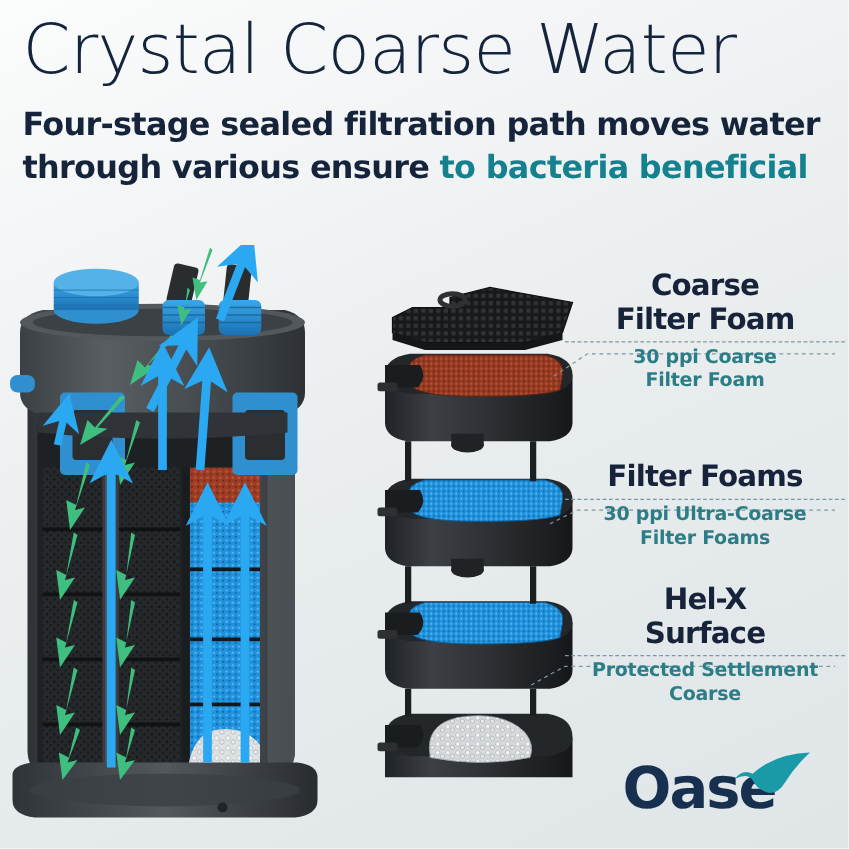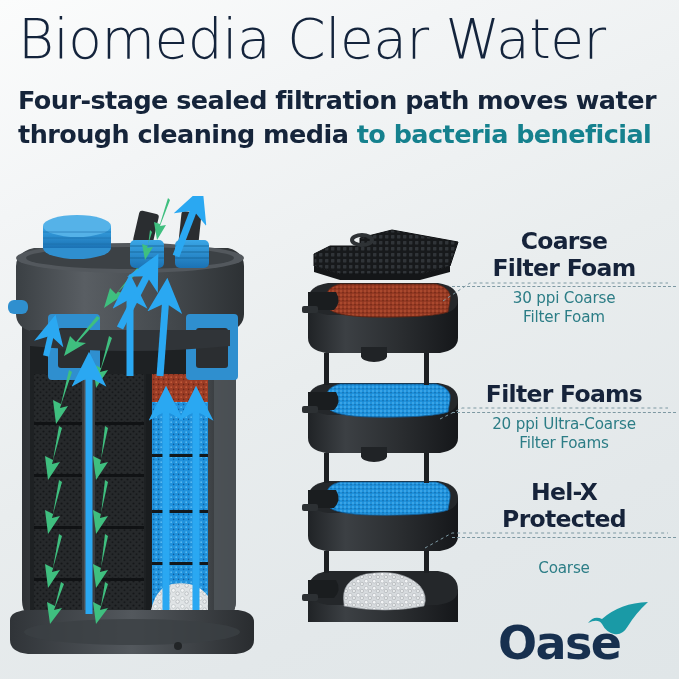--- a/index.html
+++ b/index.html
@@ -46,38 +46,37 @@
     color: #15243a;
   }
   .subhead .accent { color: #15818e; }
 
   
   .callout {
     position: absolute;
     width: 224px;
     left: 452px;
     text-align: center;
-    margin-top: 13px;
   }
   .callout .title {
     font-family: "DejaVu Sans", sans-serif;
     font-weight: bold;
     font-size: 23.5px;
     line-height: 1.17;
     letter-spacing: -0.7px;
     color: #16233a;
   }
   .callout .rule {
     margin: 3px 0 2px 0;
     height: 0;
     border-top: 1px dashed #7d98a2;
   }
   .callout .sub {
     font-family: "DejaVu Sans", sans-serif;
-    font-weight: normal;
+    font-weight: bold;
     font-size: 15.2px;
     line-height: 1.26;
     letter-spacing: -0.2px;
     color: #2c7d86;
   }
 
   
   #leaders {
     position: absolute;
     left: 0; top: 0;
@@ -95,39 +94,38 @@
   }
   .logo .word {
     position: absolute;
     left: 0; top: 6px;
     font-family: "DejaVu Sans", sans-serif;
     font-weight: bold;
     font-size: 46px;
     letter-spacing: -1.6px;
     color: #17304f;
     line-height: 1;
-    margin-top: 13px;
   }
 
   
   #canister { position: absolute; left: 0; top: 196px; width: 300px; height: 470px; }
 
   
   #stack { position: absolute; left: 300px; top: 222px; width: 180px; height: 400px; }
 </style>
 </head>
 <body>
 
 <div id="infographic">
 
-  <div class="headline">Biomedia Clear Water</div>
+  <div class="headline">Crystal Coarse Water</div>
 
   <div class="subhead">
     <span>Four-stage sealed filtration path moves water</span><br>
-    <span>through cleaning media </span><span class="accent">to bacteria beneficial</span><br>
+    <span>through various ensure </span><span class="accent">to bacteria beneficial</span><br>
   </div>
 
   <svg id="canister" viewBox="0 0 300 470">
     <defs>
       <linearGradient id="bodyG" x1="0" y1="0" x2="1" y2="0">
         <stop offset="0" stop-color="#2e3135"></stop>
         <stop offset="0.18" stop-color="#43474b"></stop>
         <stop offset="0.55" stop-color="#33373a"></stop>
         <stop offset="0.82" stop-color="#4b5054"></stop>
         <stop offset="1" stop-color="#26292c"></stop>
@@ -422,33 +420,33 @@
     </div>
   </div>
 
   <div class="callout" style="top:341px;">
     <div class="title">
       <br>
       <span>Filter Foams</span>
     </div>
     <div class="rule"></div>
     <div class="sub">
-      <span>20 ppi Ultra-Coarse</span><br>
+      <span>30 ppi Ultra-Coarse</span><br>
       <span>Filter Foams</span>
     </div>
   </div>
 
   <div class="callout" style="top:466px;">
     <div class="title">
       <span>Hel-X</span><br>
-      <span>Protected</span>
+      <span>Surface</span>
     </div>
     <div class="rule"></div>
     <div class="sub">
-      <br>
+      <span>Protected Settlement</span><br>
       <span>Coarse</span>
     </div>
   </div>
 
   <div class="logo">
     <div class="word">Oase</div>
     <svg width="160" height="62" viewBox="0 0 160 62" style="position:absolute;left:0;top:0;">
       <path d="M104 18 Q122 2 150 1 Q138 12 130 25 Q124 35 116 33 Q108 31 104 23 Q100 17 90 22 Q96 14 104 18 Z" fill="#1a9aa6"></path>
     </svg>
   </div>

